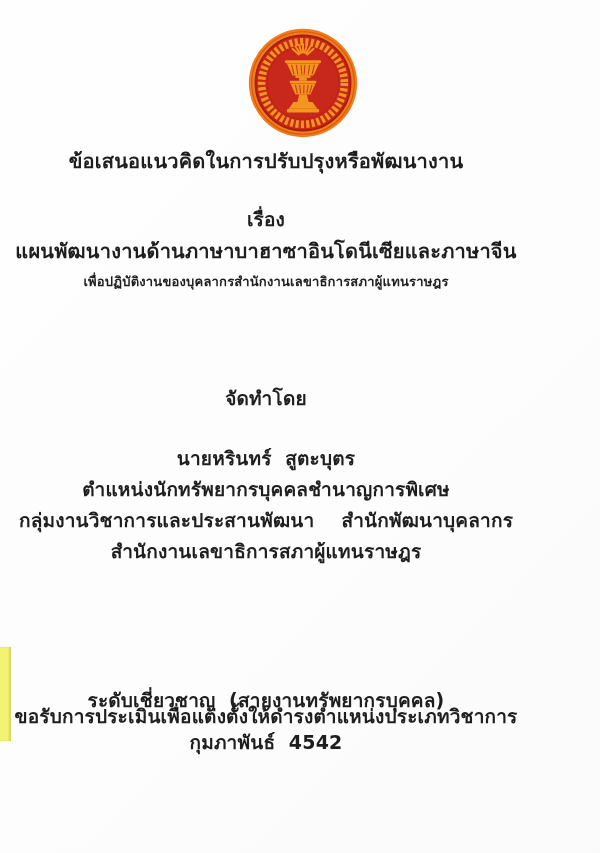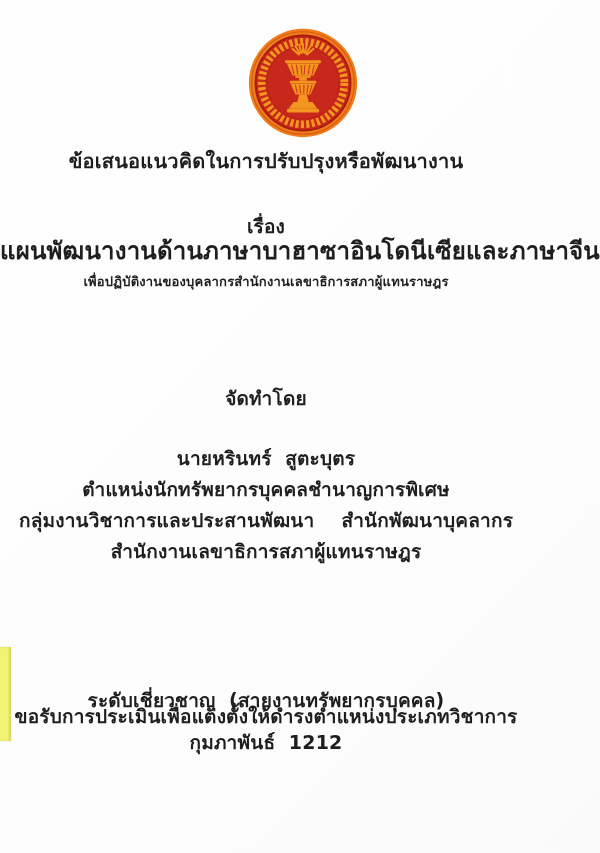--- a/index.html
+++ b/index.html
@@ -37,22 +37,22 @@
     width: 532px;
     text-align: center;
     color: var(--text);
     font-weight: bold;
     font-size: 19px;
     line-height: 24px;
     white-space: pre;
     letter-spacing: 0.2px;
   }
   .t-header   { top: 149px; font-size: 20px; }
-  .t-subject  { top: 214px; }
-  .t-title1   { top: 239px; font-size: 24px; }
+  .t-subject  { top: 207px; }
+  .t-title1   { top: 239px; font-size: 20px; }
   .t-title2   { top: 270px; font-size: 13px; }
   .t-prepared { top: 386px; }
   .t-name     { top: 446px; }
   .t-position { top: 477px; text-align: center; }
   .t-unit     { top: 508px; }
   .t-office   { top: 539px; }
   .t-req1     { top: 704px; }
   .t-req2     { top: 688px; }
   .t-req3     { top: 730px; }
   .sticker {
@@ -128,17 +128,17 @@
   <div class="line t-subject">เรื่อง</div>
   <div class="line t-title1">แผนพัฒนางานด้านภาษาบาฮาซาอินโดนีเซียและภาษาจีน</div>
   <div class="line t-title2">เพื่อปฏิบัติงานของบุคลากรสำนักงานเลขาธิการสภาผู้แทนราษฎร</div>
   <div class="line t-prepared">จัดทำโดย</div>
   <div class="line t-name">นายหรินทร์  สูตะบุตร</div>
   <div class="line t-position">ตำแหน่งนักทรัพยากรบุคคลชำนาญการพิเศษ</div>
   <div class="line t-unit">กลุ่มงานวิชาการและประสานพัฒนา    สำนักพัฒนาบุคลากร</div>
   <div class="line t-office">สำนักงานเลขาธิการสภาผู้แทนราษฎร</div>
   <div class="line t-req1">ขอรับการประเมินเพื่อแต่งตั้งให้ดำรงตำแหน่งประเภทวิชาการ</div>
   <div class="line t-req2">ระดับเชี่ยวชาญ  (สายงานทรัพยากรบุคคล)</div>
-  <div class="line t-req3">กุมภาพันธ์  1212</div>
+  <div class="line t-req3">กุมภาพันธ์  4542</div>
 
   <div class="sticker"></div>
 
 </div>
 
 </body></html>

